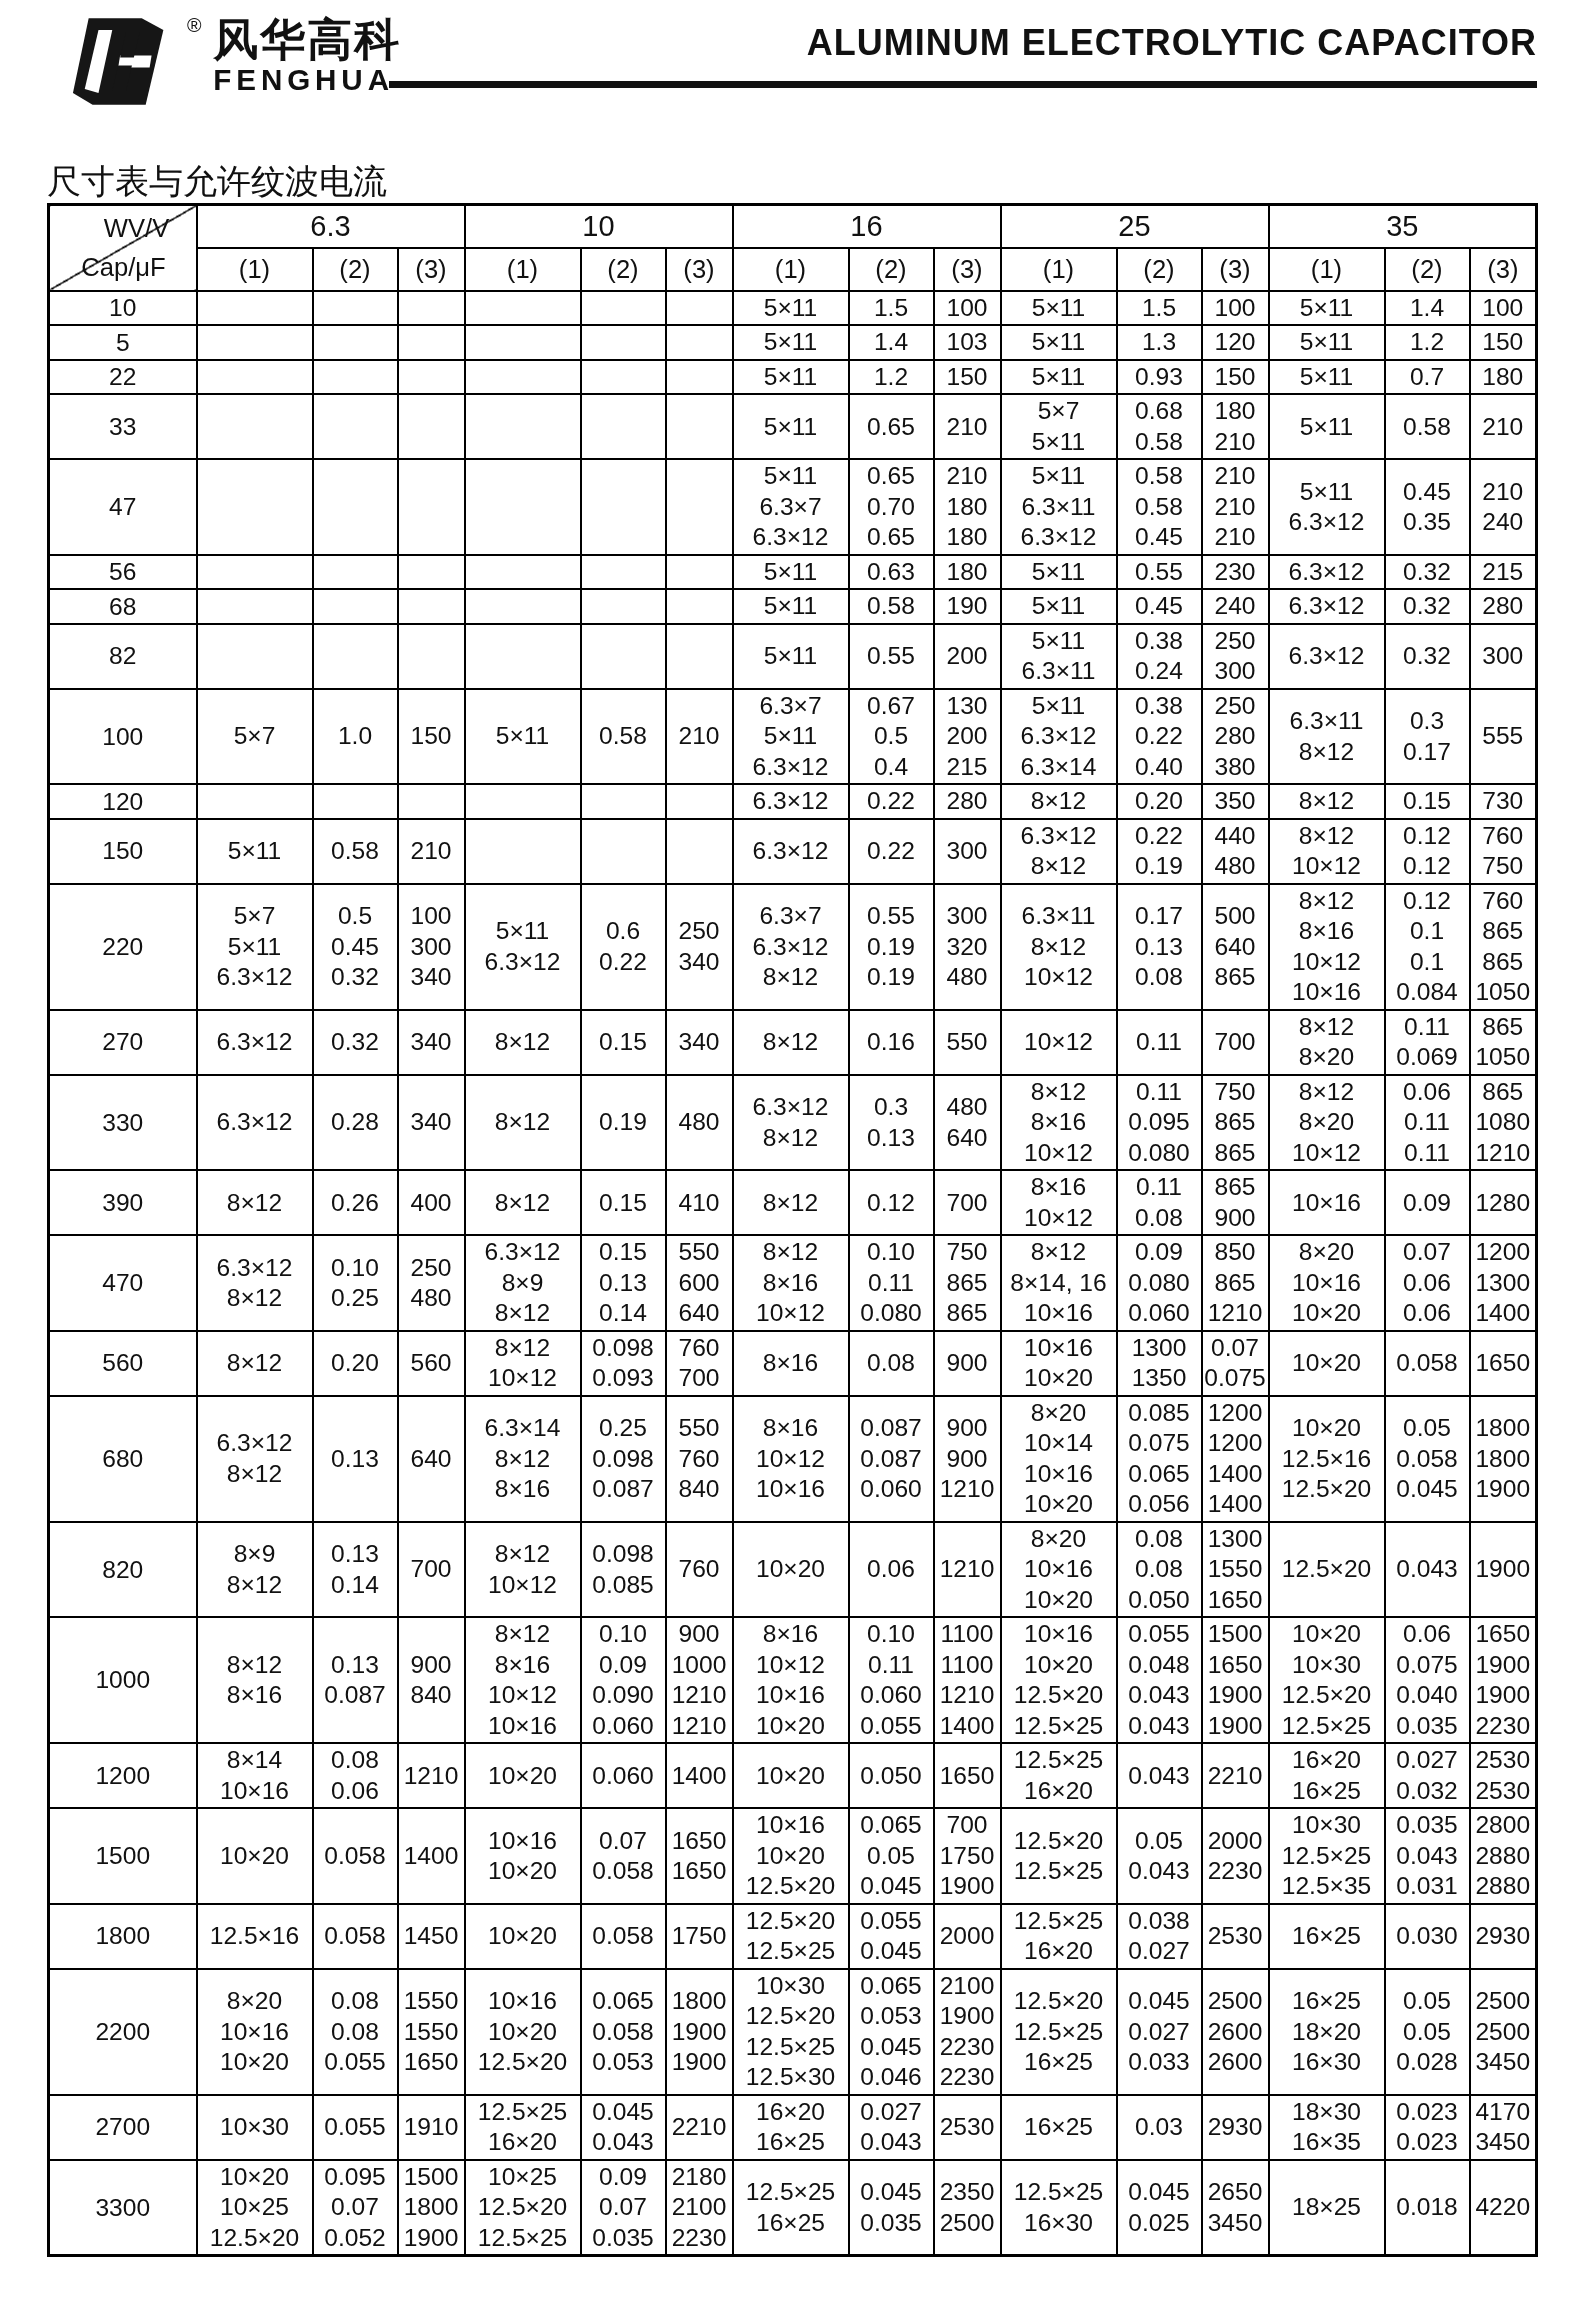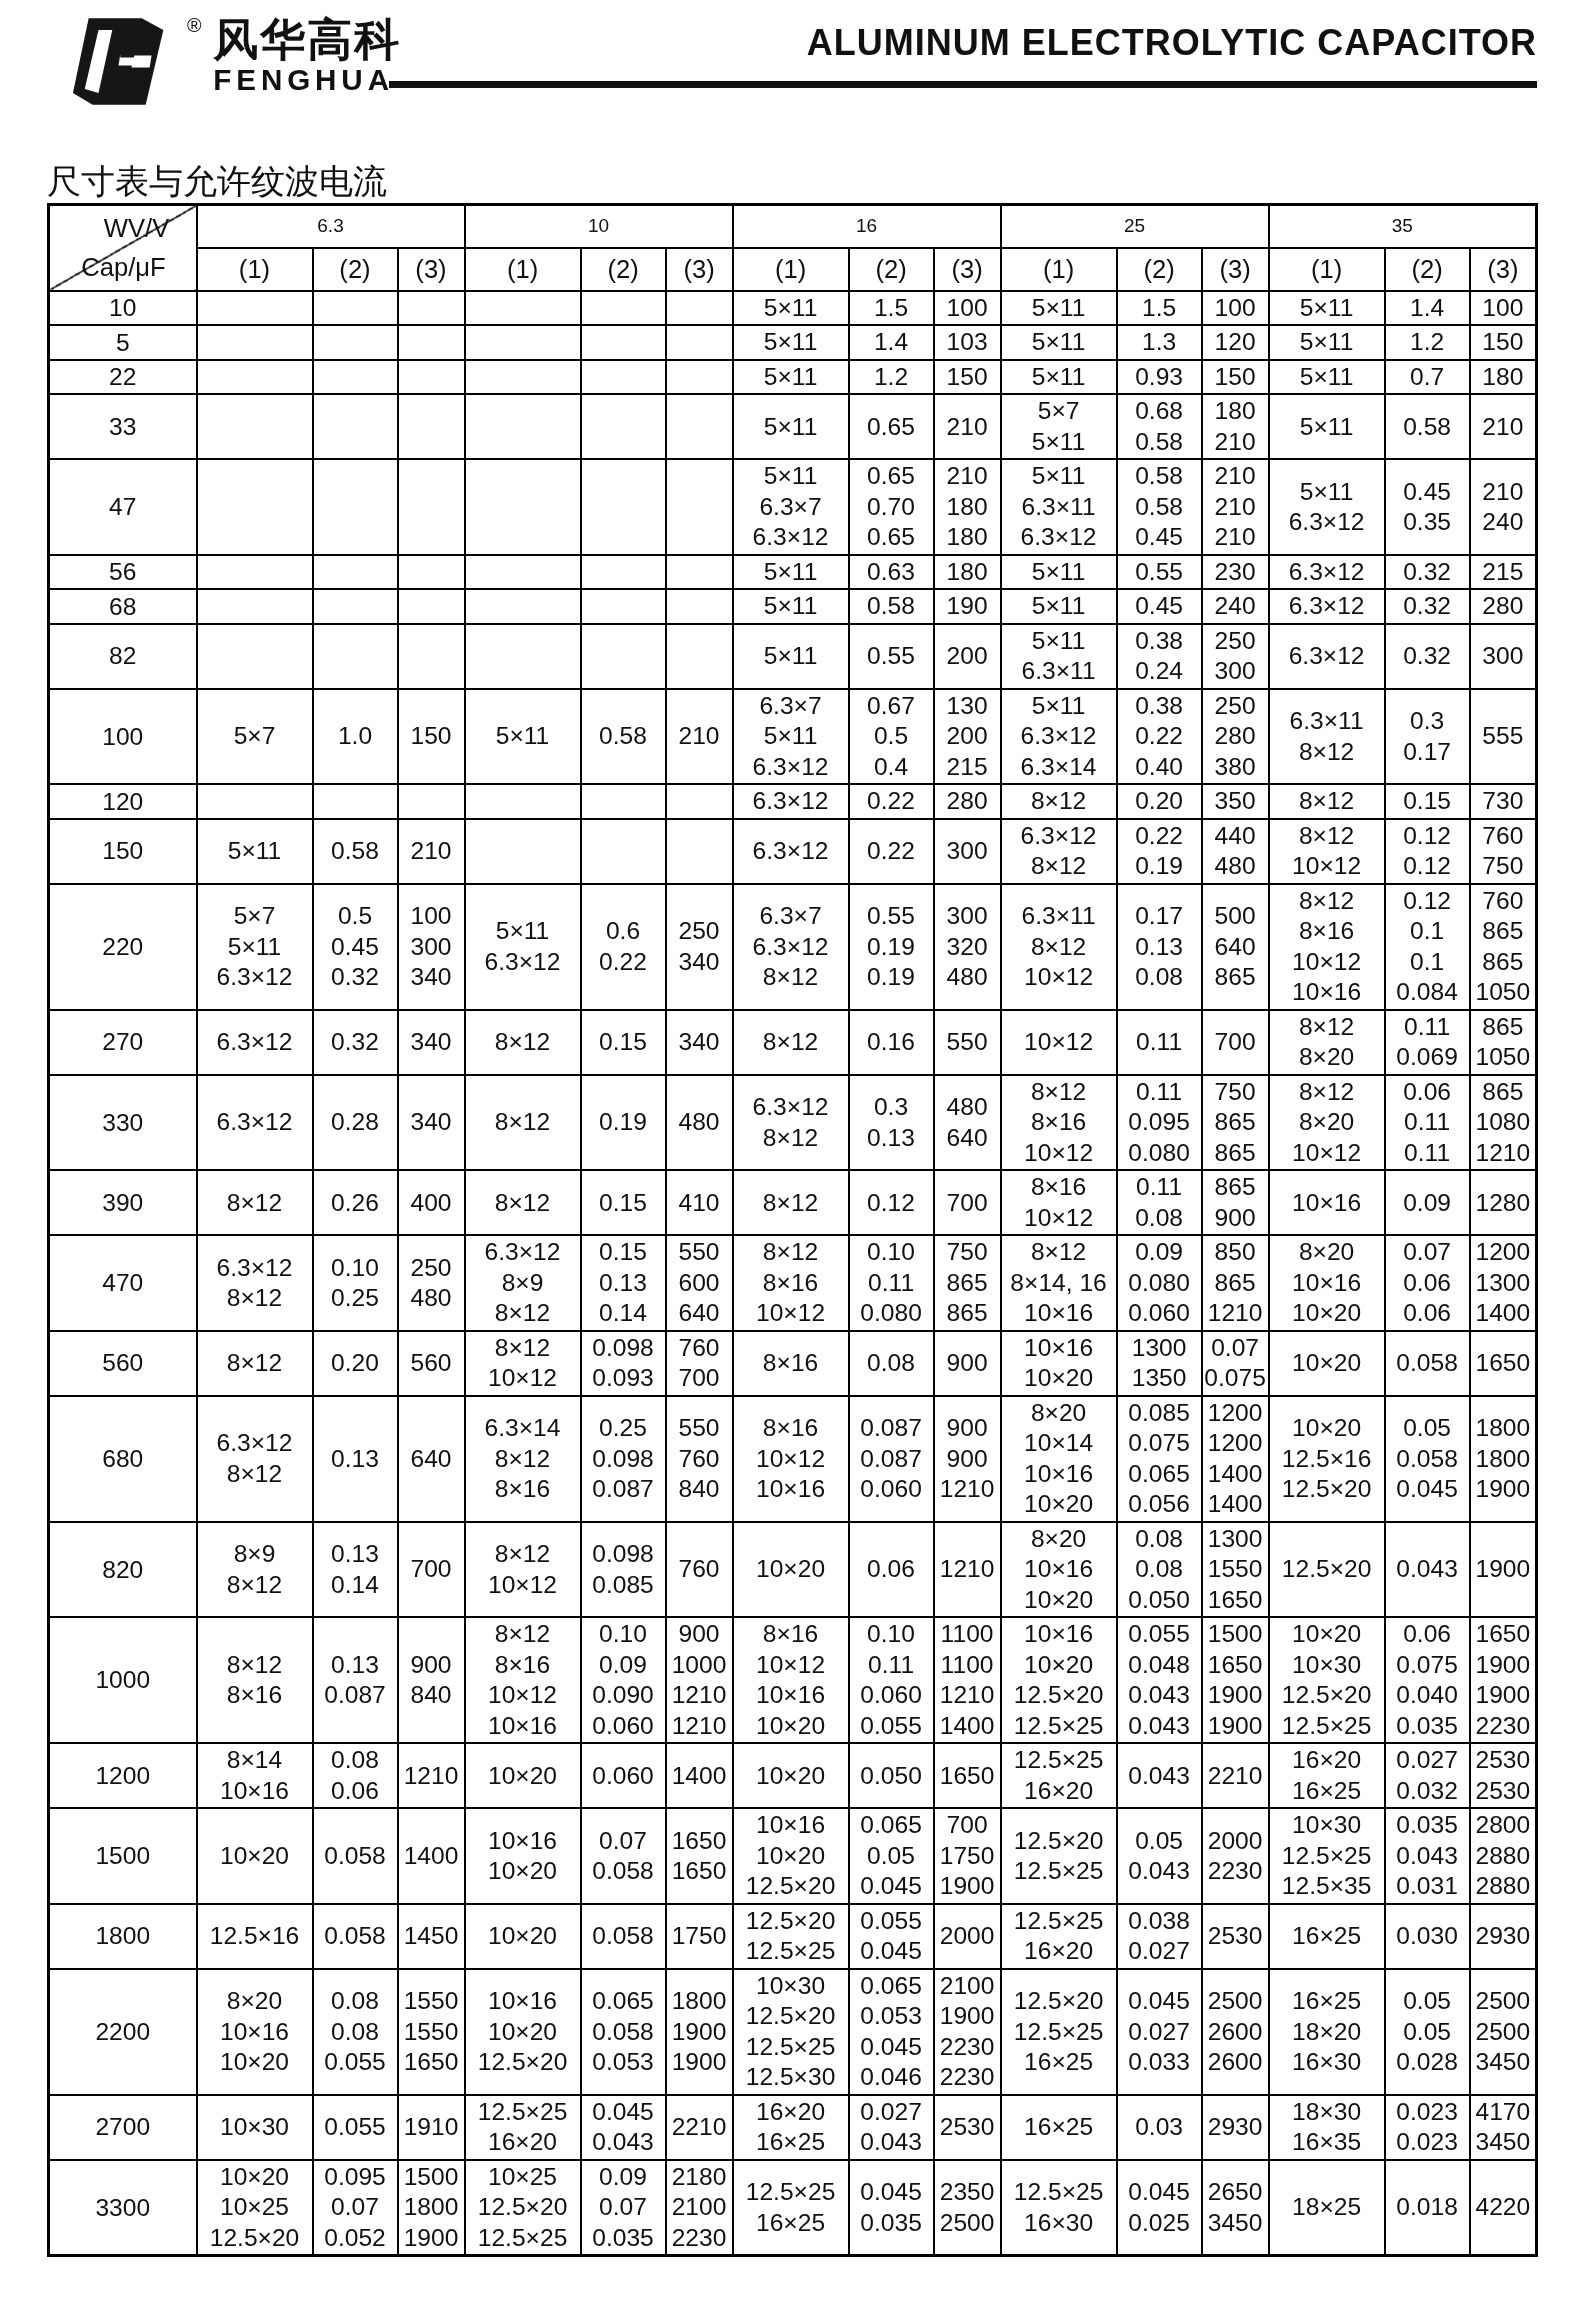--- a/index.html
+++ b/index.html
@@ -31,21 +31,21 @@
     border:3px solid #000;
   }
   table.dim th,table.dim td{
     border:2px solid #000;text-align:center;vertical-align:middle;
     font-weight:normal;padding:1px 0;white-space:nowrap;overflow:hidden;
   }
   col.ccap{width:148px;}
   col.c1{width:116px;}
   col.c2{width:85px;}
   col.c3{width:67px;}
-  th.vhead{font-size:19px;height:39px;}
+  th.vhead{font-size:29px;height:39px;}
   th.shead{font-size:25.6px;height:39px;}
   th.corner{
     position:relative;padding:0;
     background-image:linear-gradient(to bottom right,
       transparent 49.5%, #000 49.5%, #000 50.6%, transparent 50.6%);
     margin-left:22px;
   }
   .corner-top{font-size:25.6px;line-height:39px;padding-left:27.6px;}
   .corner-bottom{font-size:25.6px;line-height:39px;padding-right:27.6px;padding-left:29px;}
   th.cap{font-size:24.6px;}

